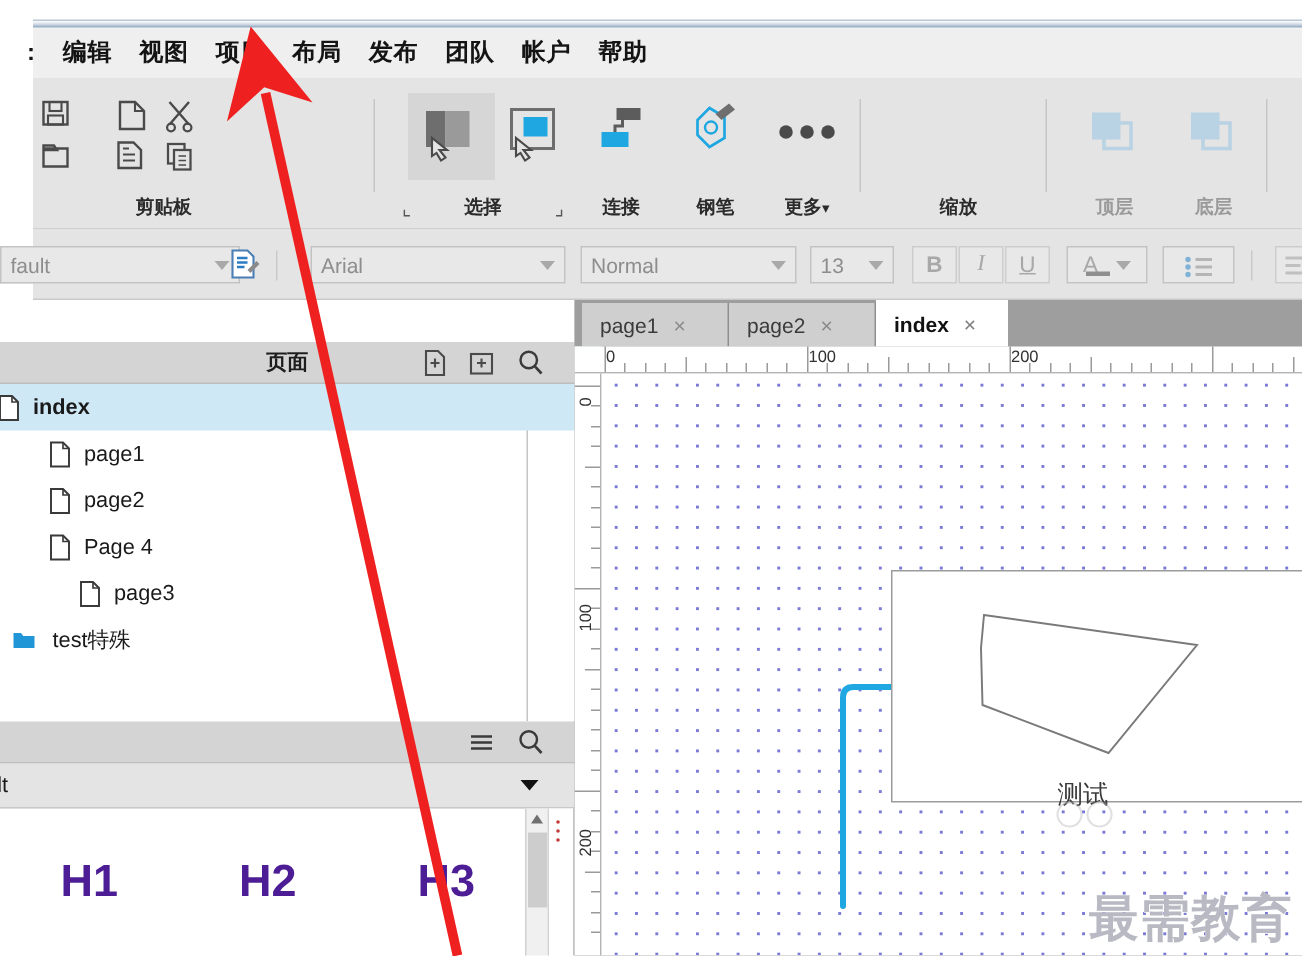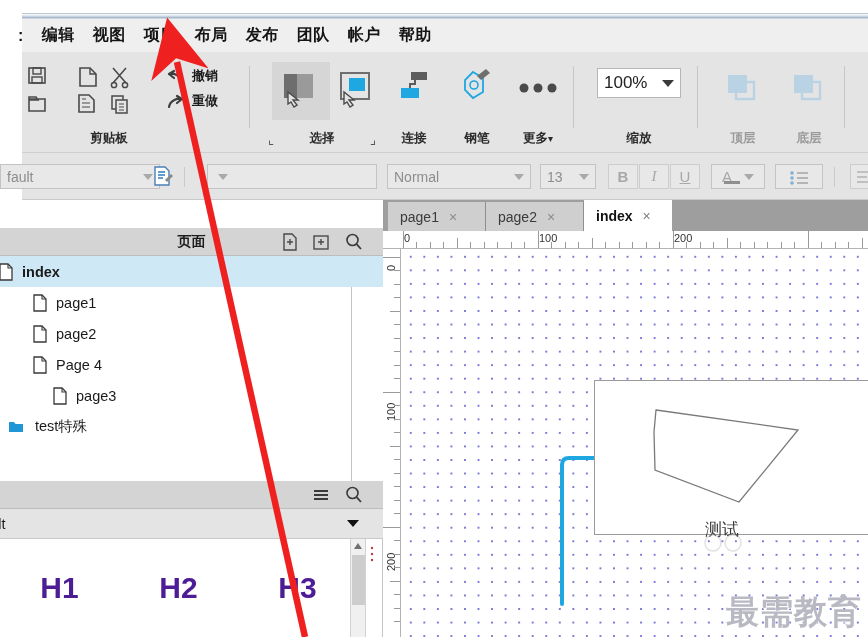--- a/index.html
+++ b/index.html
@@ -180,34 +180,20 @@
       <div class="ico" style="left:55px; top:42px;">
         <svg width="22" height="22" viewBox="0 0 22 22">
           <rect x="2" y="2" width="11" height="13" fill="none" stroke="#4a4a4a" stroke-width="1.5"></rect>
           <rect x="6" y="6" width="11" height="13" fill="#e4e4e4" stroke="#4a4a4a" stroke-width="1.5"></rect>
           <path d="M9,10 L14,10 M9,13 L14,13 M9,16 L14,16" stroke="#4a4a4a" stroke-width="1"></path>
         </svg>
       </div>
       <div class="grp-label">剪贴板</div>
     </div>
 
-    <div class="rb-group" style="left:140px; width:90px;">
-      <div class="ico" style="left:4px; top:18px;">
-        <svg width="22" height="16" viewBox="0 0 22 16">
-          <path d="M16,12 C15,5 7,3 3,4 M3,4 L8,1 M3,4 L8,8" stroke="#3d3d3d" stroke-width="2.2" fill="none" stroke-linecap="round"></path>
-        </svg>
-      </div>
-      <span class="ico" style="left:30px; top:15px; font-size:13px; color:#1a1a1a; font-weight:bold;">撤销</span>
-      <div class="ico" style="left:4px; top:43px;">
-        <svg width="22" height="16" viewBox="0 0 22 16">
-          <path d="M3,12 C4,5 12,3 16,4 M16,4 L11,1 M16,4 L11,8" stroke="#3d3d3d" stroke-width="2.2" fill="none" stroke-linecap="round"></path>
-        </svg>
-      </div>
-      <span class="ico" style="left:30px; top:40px; font-size:13px; color:#1a1a1a; font-weight:bold;">重做</span>
-    </div>
 
     <div class="rb-sep" style="left:227px;"></div>
 
     <div class="rb-group" style="left:240px; width:120px;">
       <div class="tool-btn active" style="left:10px;">
         <svg width="46" height="42" viewBox="0 0 46 42" style="margin:8px 0 0 6px;">
           <rect x="6" y="4" width="13" height="24" fill="#6e6e6e"></rect>
           <rect x="19" y="4" width="16" height="24" fill="#9a9a9a"></rect>
           <path d="M10,34 L10,22 L20,30 L15,30 L19,35 L16,37 L13,32 Z" fill="#e4e4e4" stroke="#4a4a4a" stroke-width="1.4"></path>
         </svg>
@@ -255,24 +241,20 @@
         </svg>
       </div>
       <div class="grp-label">
         <span>更多</span><span style="font-size:10px;">▾</span>
       </div>
     </div>
 
     <div class="rb-sep" style="left:551px;"></div>
 
     <div class="rb-group" style="left:564px; width:106px;">
-      <div class="zoom-box" style="left:11px;">
-        <span class="zoom-val">100%</span>
-        <span class="caret-dn"></span>
-      </div>
       <div class="grp-label" style="left:11px; width:84px;">缩放</div>
     </div>
 
     <div class="rb-sep" style="left:675px;"></div>
 
     <div class="rb-group" style="left:688px; width:66px;">
       <div class="ico" style="left:16px; top:22px;">
         <svg width="34" height="30" viewBox="0 0 34 30">
           <rect x="10" y="8" width="18" height="17" fill="none" stroke="#b9d2e4" stroke-width="2.4"></rect>
           <rect x="2" y="1" width="19" height="18" fill="#b9d2e4"></rect>
@@ -300,20 +282,21 @@
     </div>
     <div class="ico" style="left:130px; top:13px;">
       <svg width="22" height="22" viewBox="0 0 22 22">
         <path d="M3,1 L13,1 L17,5 L17,19 L3,19 Z" fill="#fff" stroke="#4a7fb5" stroke-width="1.4"></path>
         <path d="M6,6 L13,6 M6,9 L13,9 M6,12 L11,12" stroke="#2b7cc4" stroke-width="1.6"></path>
         <path d="M13,14 L19,8 L21,10 L15,16 Z" fill="#8a8a8a"></path>
       </svg>
     </div>
     <div class="sb-divider" style="left:162px;"></div>
     <div class="sb-field" style="left:185px; width:170px;">
+      <span class="cv">Arial</span>
       <span class="sb-caret"></span>
     </div>
     <div class="sb-field" style="left:365px; width:144px;">
       <span class="cv">Normal</span>
       <span class="sb-caret"></span>
     </div>
     <div class="sb-field" style="left:518px; width:56px;">
       <span class="cv">13</span>
       <span class="sb-caret"></span>
     </div>

